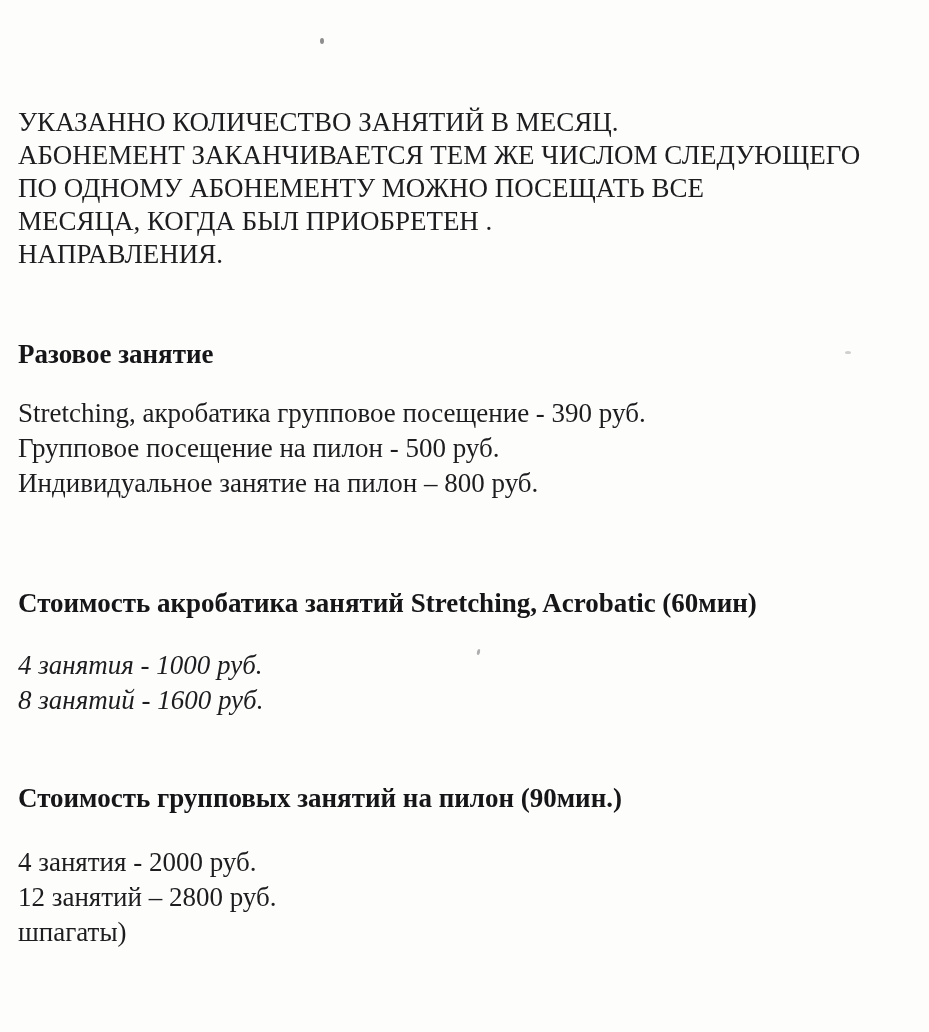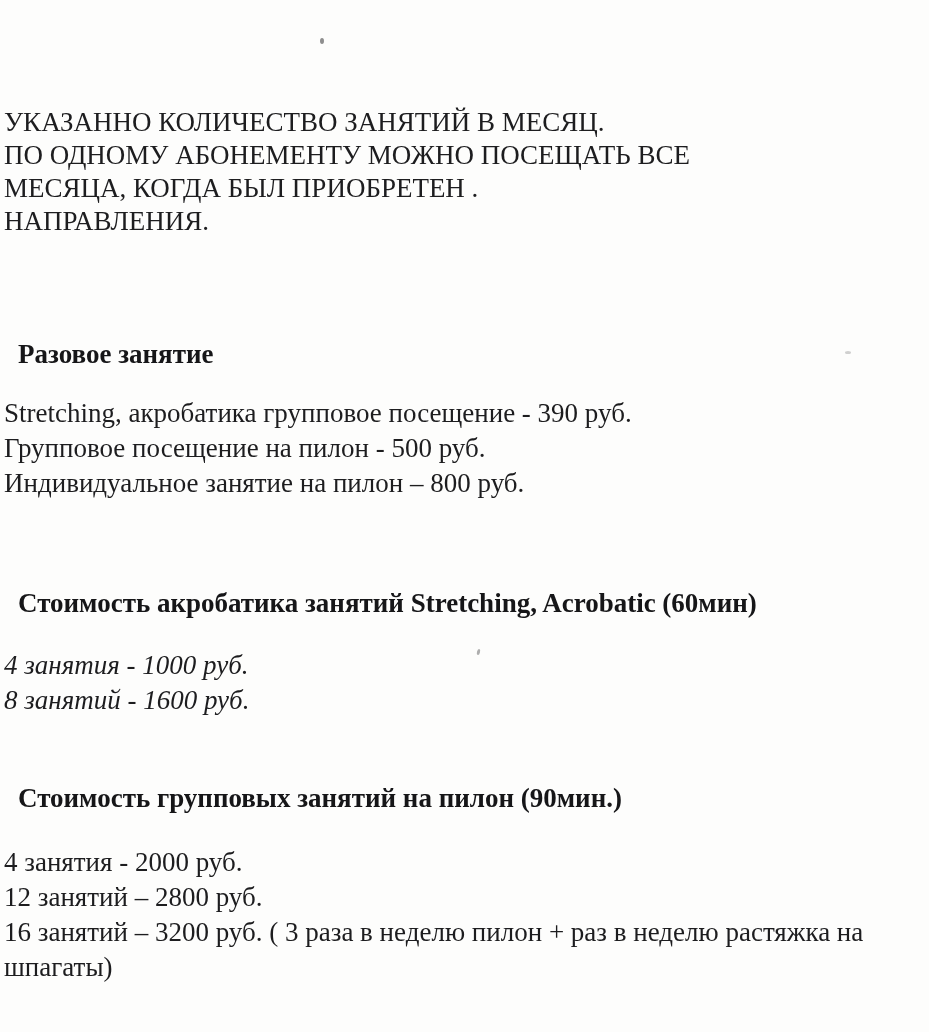--- a/index.html
+++ b/index.html
@@ -18,21 +18,21 @@
   .doc-line {
     white-space: nowrap;
     font-size: 27px;
     line-height: 35px;
   }
   .intro .doc-line {
     line-height: 33px;
   }
   .block {
     position: absolute;
-    left: 4px;
+    left: 18px;
     right: 6px;
   }
   .heading {
     position: absolute;
     left: 18px;
     font-size: 27px;
     font-weight: bold;
     white-space: nowrap;
     color: #161618;
   }
@@ -47,20 +47,21 @@
 </style>
 </head>
 <body>
 
 <div id="speck1" class="scan-speck"></div>
 <div id="speck2" class="scan-speck"></div>
 <div id="speck3" class="scan-speck"></div>
 
 <div class="block intro" style="top:106px;">
   <div class="doc-line">УКАЗАННО КОЛИЧЕСТВО ЗАНЯТИЙ В МЕСЯЦ.</div>
+  <div class="doc-line">АБОНЕМЕНТ ЗАКАНЧИВАЕТСЯ ТЕМ ЖЕ ЧИСЛОМ СЛЕДУЮЩЕГО</div>
   <div class="doc-line">ПО ОДНОМУ АБОНЕМЕНТУ МОЖНО ПОСЕЩАТЬ ВСЕ</div>
   <div class="doc-line">МЕСЯЦА, КОГДА БЫЛ ПРИОБРЕТЕН .</div>
   <div class="doc-line">НАПРАВЛЕНИЯ.</div>
 </div>
 
 <div class="heading" style="top:339px;">Разовое занятие</div>
 <div class="block" style="top:396px;">
   <div class="doc-line">Stretching, акробатика групповое посещение - 390 руб.</div>
   <div class="doc-line">Групповое посещение на пилон - 500 руб.</div>
   <div class="doc-line">Индивидуальное занятие на пилон – 800 руб.</div>
@@ -69,15 +70,14 @@
 <div class="heading" style="top:588px;">Стоимость акробатика занятий Stretching, Acrobatic (60мин)</div>
 <div class="block" style="top:648px;font-style:italic;">
   <div class="doc-line">4 занятия - 1000 руб.</div>
   <div class="doc-line">8 занятий - 1600 руб.</div>
 </div>
 
 <div class="heading" style="top:783px;">Стоимость групповых занятий на пилон (90мин.)</div>
 <div class="block" style="top:845px;">
   <div class="doc-line">4 занятия - 2000 руб.</div>
   <div class="doc-line">12 занятий – 2800 руб.</div>
-  <div class="doc-line">16 занятий – 3200 руб. ( 3 раза в неделю пилон + раз в неделю растяжка на</div>
   <div class="doc-line">шпагаты)</div>
 </div>
 
 </body></html>

